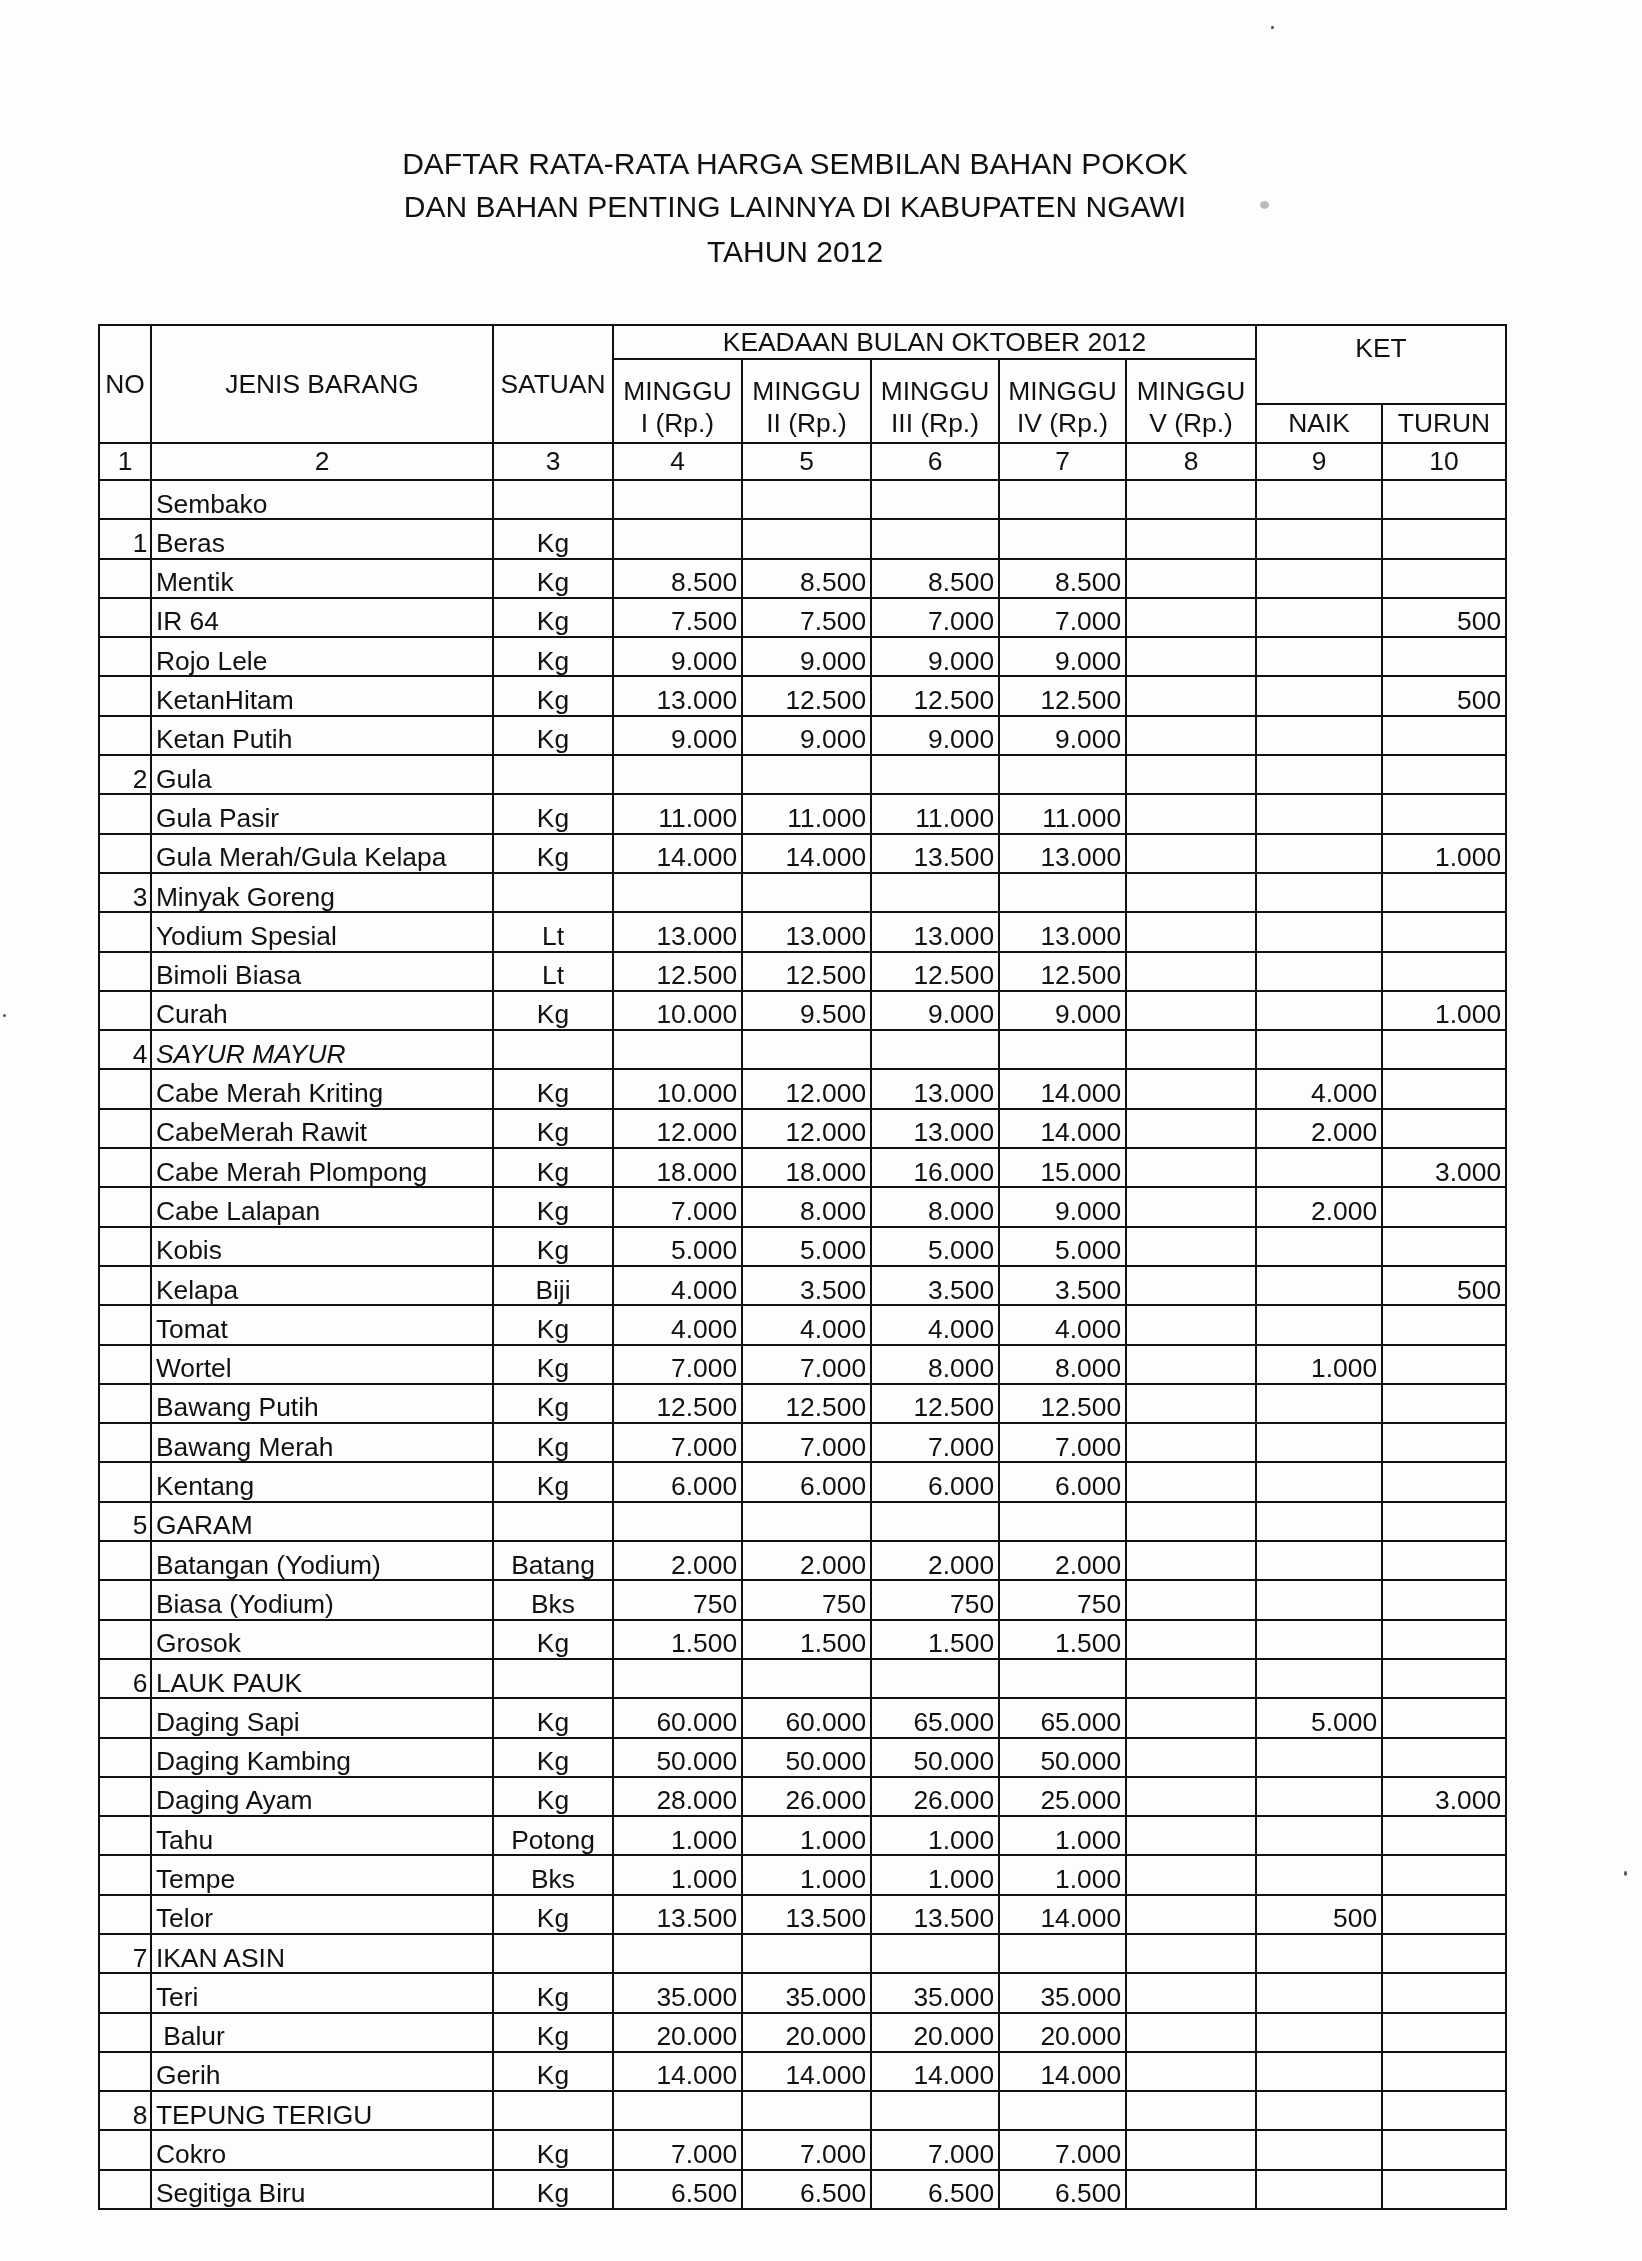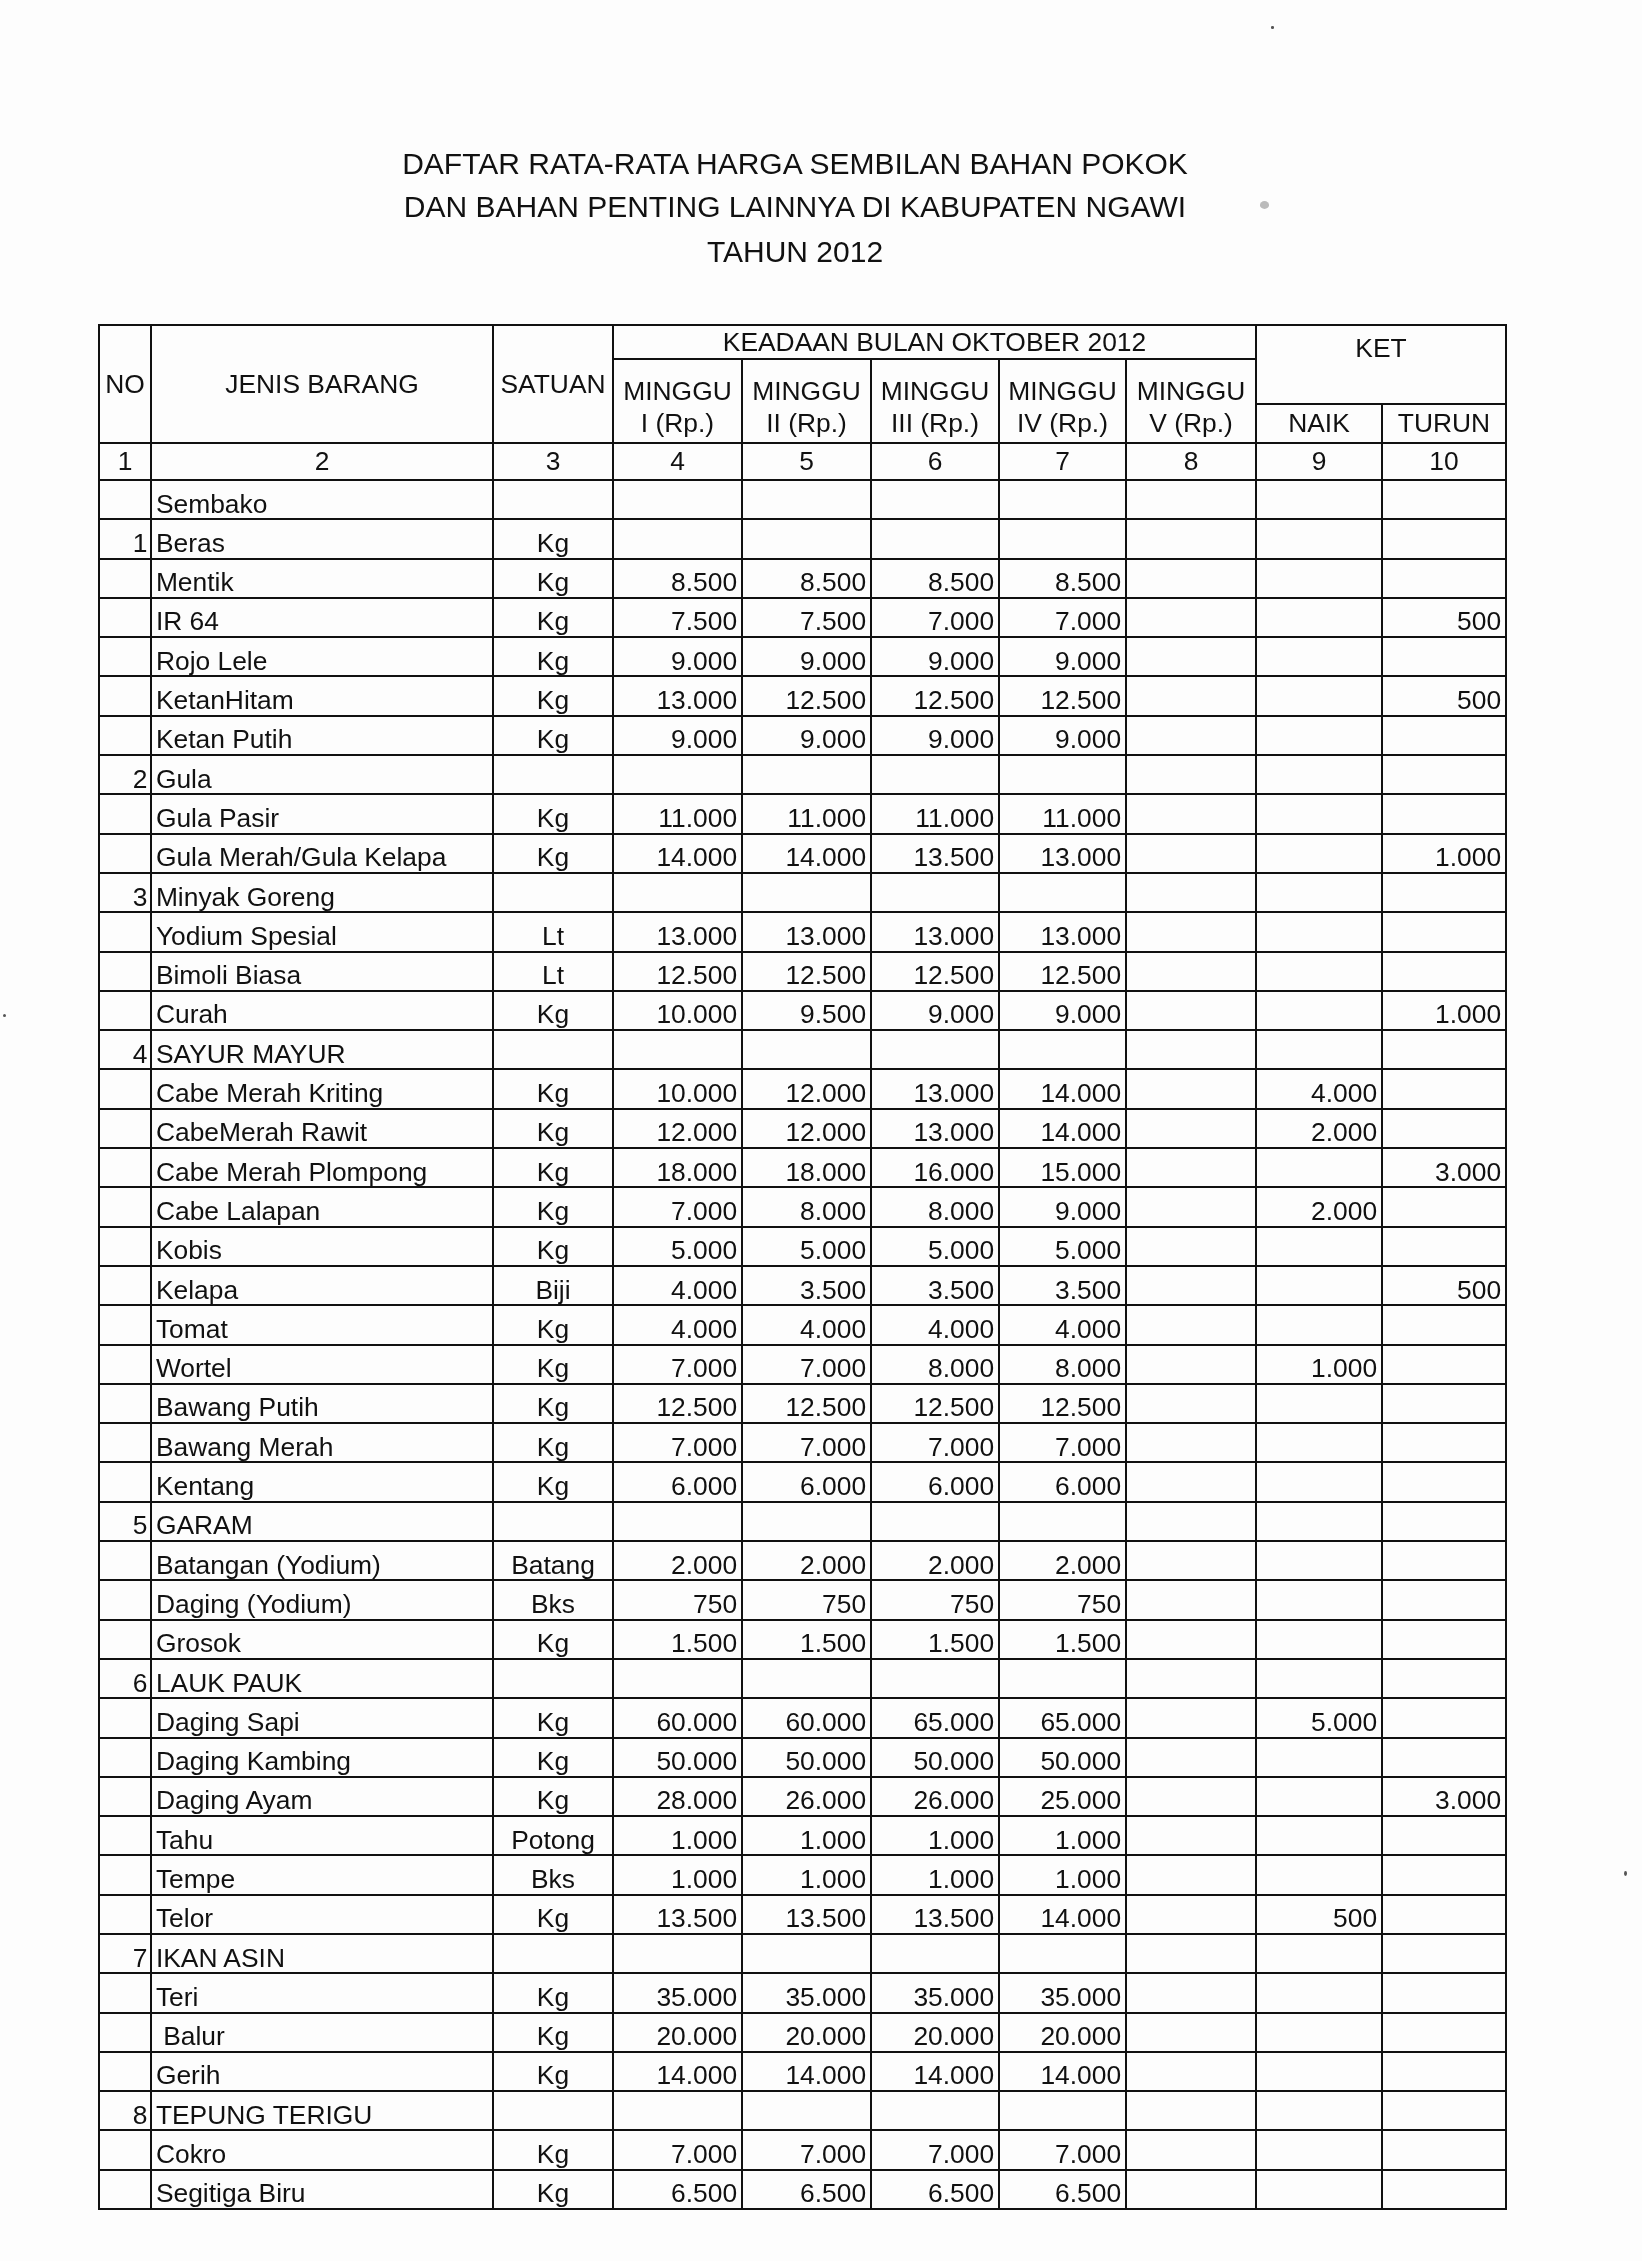--- a/index.html
+++ b/index.html
@@ -255,21 +255,21 @@
         <td class="c-val">10.000</td>
         <td class="c-val">9.500</td>
         <td class="c-val">9.000</td>
         <td class="c-val">9.000</td>
         <td class="c-val"></td>
         <td class="c-val"></td>
         <td class="c-val">1.000</td>
       </tr>
       <tr class="row">
         <td class="c-no">4</td>
-        <td class="c-name" style="white-space: pre;">SAYUR MAYUR</td>
+        <td class="c-name" style="white-space: pre; font-style: italic;">SAYUR MAYUR</td>
         <td class="c-unit"></td>
         <td class="c-val"></td>
         <td class="c-val"></td>
         <td class="c-val"></td>
         <td class="c-val"></td>
         <td class="c-val"></td>
         <td class="c-val"></td>
         <td class="c-val"></td>
       </tr>
       <tr class="row">
@@ -423,21 +423,21 @@
         <td class="c-val">2.000</td>
         <td class="c-val">2.000</td>
         <td class="c-val">2.000</td>
         <td class="c-val">2.000</td>
         <td class="c-val"></td>
         <td class="c-val"></td>
         <td class="c-val"></td>
       </tr>
       <tr class="row">
         <td class="c-no"></td>
-        <td class="c-name" style="white-space: pre;">Daging (Yodium)</td>
+        <td class="c-name" style="white-space: pre;">Biasa (Yodium)</td>
         <td class="c-unit">Bks</td>
         <td class="c-val">750</td>
         <td class="c-val">750</td>
         <td class="c-val">750</td>
         <td class="c-val">750</td>
         <td class="c-val"></td>
         <td class="c-val"></td>
         <td class="c-val"></td>
       </tr>
       <tr class="row">

